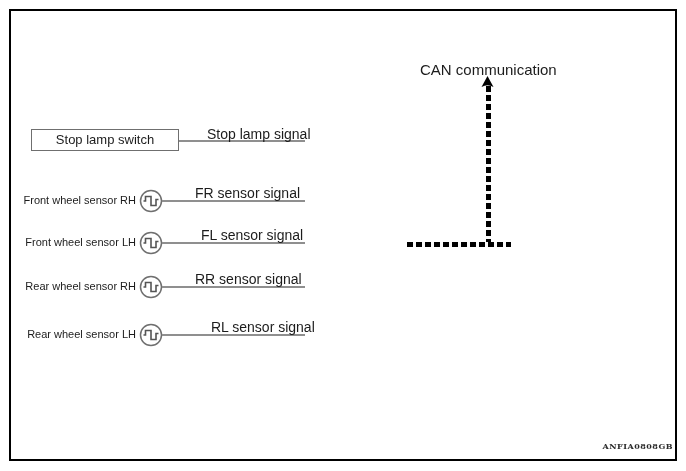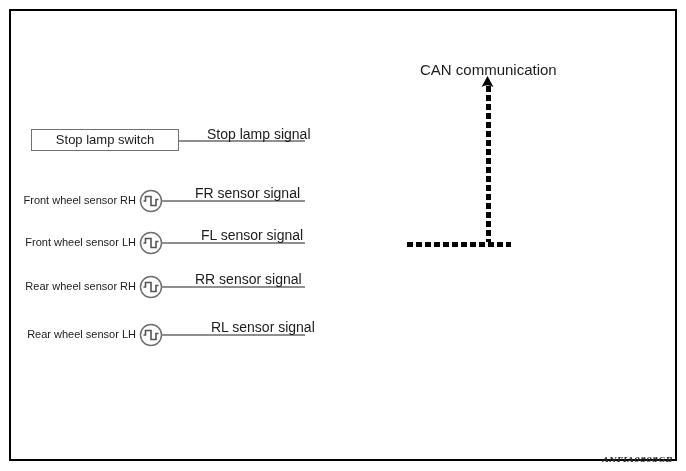--- a/index.html
+++ b/index.html
@@ -109,14 +109,14 @@
 
 
   <div class="can-label" style="left:420px; top:61px; width:134px;">CAN communication</div>
   <svg class="can-arrow" style="left:481px; top:76px;" width="13" height="12" viewBox="0 0 13 12">
     <path d="M6.5 0 L12.5 11 Q6.5 7.5 0.5 11 Z" fill="#000000"></path>
   </svg>
   <div class="can-v" style="left:486px; top:85px; height:160px;"></div>
   <div class="can-h" style="left:407px; top:242px; width:104px;"></div>
 
 
-  <div class="fig-code" style="left:590px; top:454px; width:83px;font-style:italic;">ANFIA0808GB</div>
+  <div class="fig-code" style="left:590px; top:441px; width:83px;">ANFIA0808GB</div>
 </div>
 
 </body></html>

